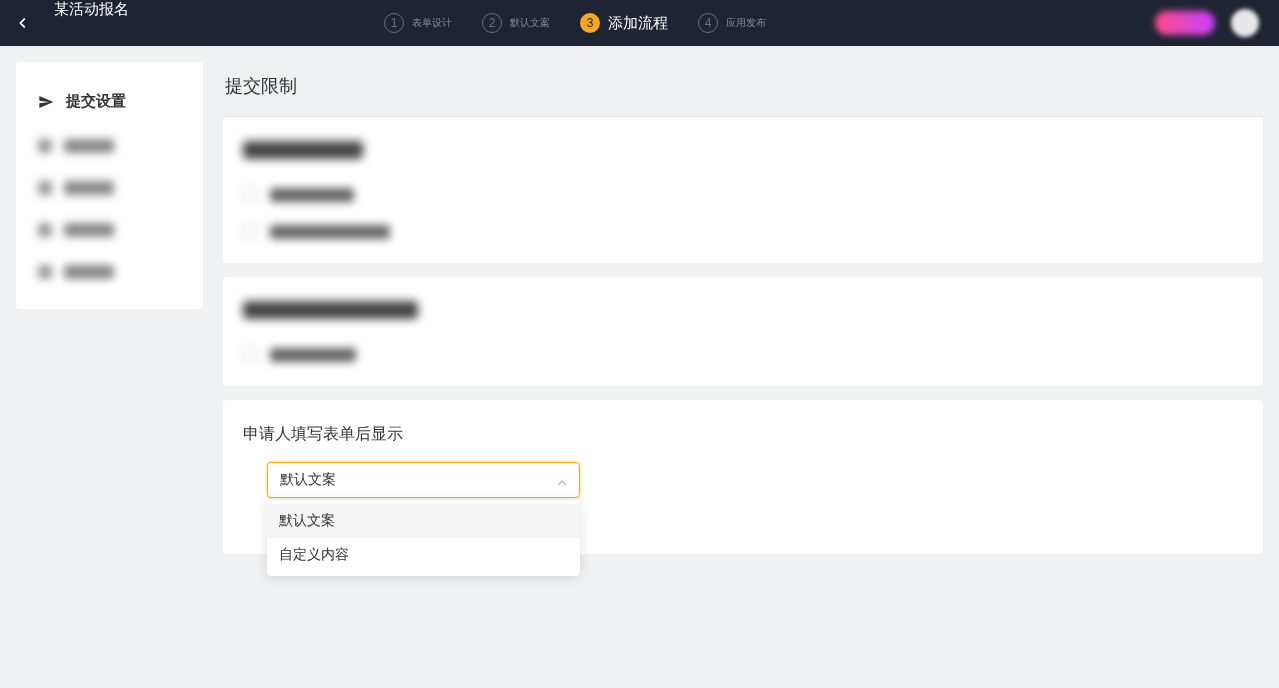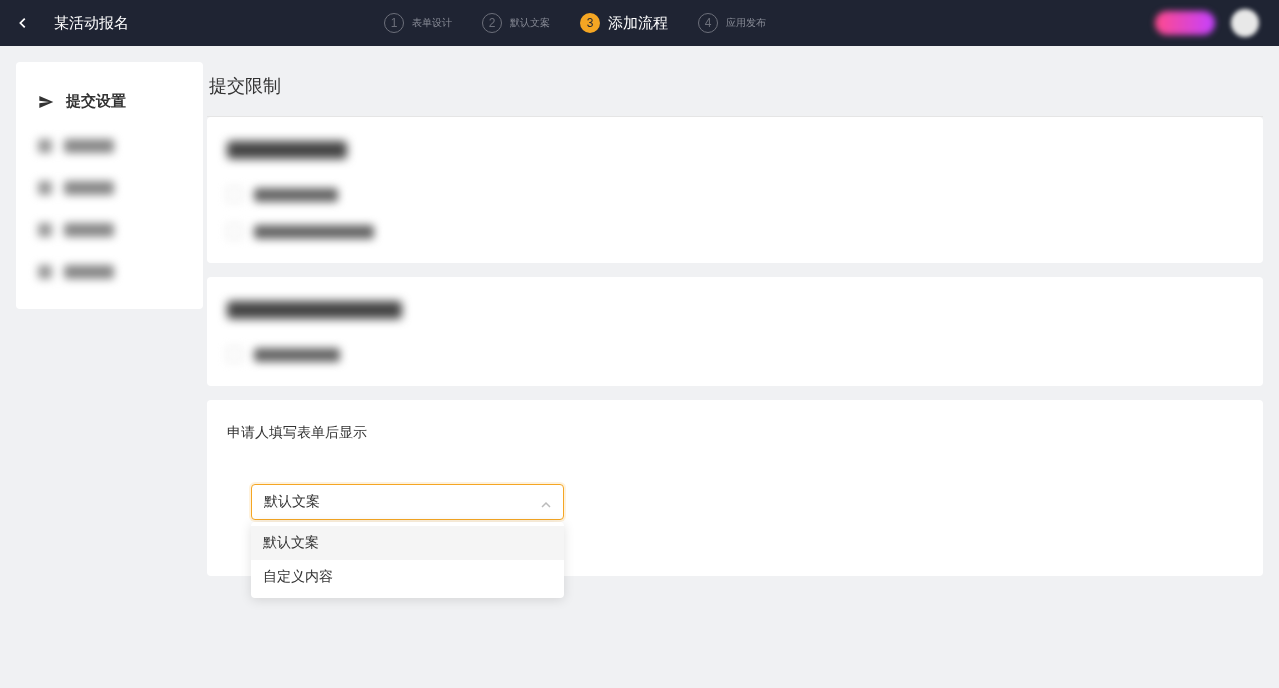--- a/index.html
+++ b/index.html
@@ -11,21 +11,20 @@
       font-family: -apple-system, BlinkMacSystemFont, "Segoe UI", "PingFang SC", "Microsoft YaHei", sans-serif;
       background: #f0f1f3;
       width: 1279px;
       height: 688px;
       overflow: hidden;
     }
     .header {
       background: #1f2433;
       height: 46px;
       display: flex;
-      align-items: center;
       color: #fff;
     }
     .back-button {
       width: 46px;
       height: 46px;
       display: flex;
       align-items: center;
       justify-content: center;
       cursor: pointer;
     }
@@ -96,21 +95,21 @@
     .avatar {
       width: 28px;
       height: 28px;
       border-radius: 50%;
       background: #e8e8e8;
       filter: blur(2px);
     }
     .body-area {
       display: flex;
       padding: 16px;
-      gap: 4px;
+      gap: 20px;
     }
     .sidebar {
       width: 187px;
       background: #fff;
       border-radius: 4px;
       padding: 16px 0;
       height: fit-content;
     }
     .sidebar-item {
       display: flex;
@@ -194,23 +193,23 @@
     }
     .blurred-checkbox-label {
       height: 14px;
       background: #666;
       border-radius: 3px;
     }
     .blurred-checkbox-label.w1 { width: 84px; }
     .blurred-checkbox-label.w2 { width: 120px; }
     .blurred-checkbox-label.w3 { width: 86px; }
     .card-heading {
-      font-size: 14px;
-      color: #333;
-      margin-bottom: 42px;
+      font-size: 16px;
+      color: #333;
+      margin-bottom: 17px;
     }
     .select-wrapper {
       position: relative;
       width: 313px;
       margin-left: 24px;
     }
     .select-input {
       width: 100%;
       height: 36px;
       border: 1px solid #f5a623;

